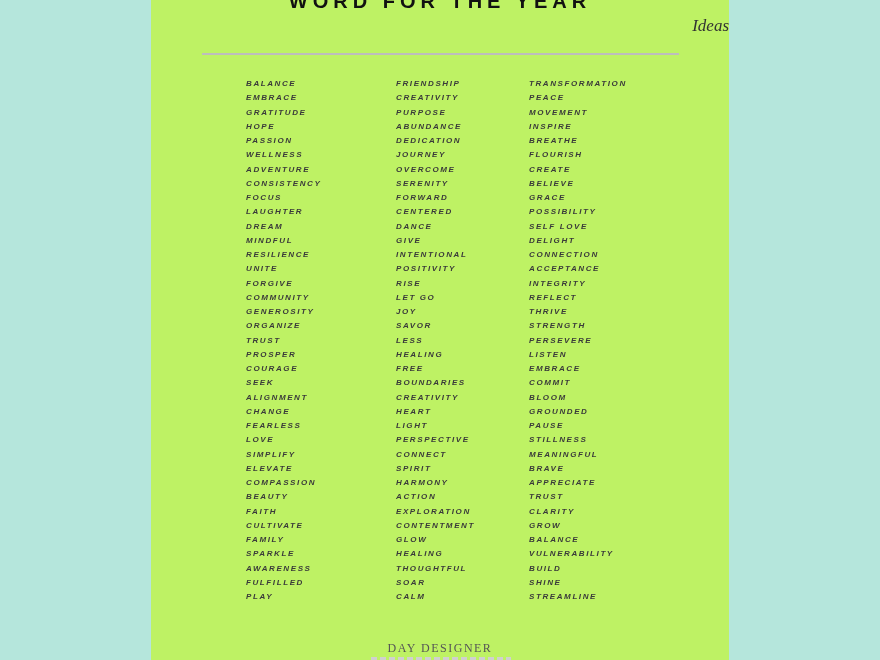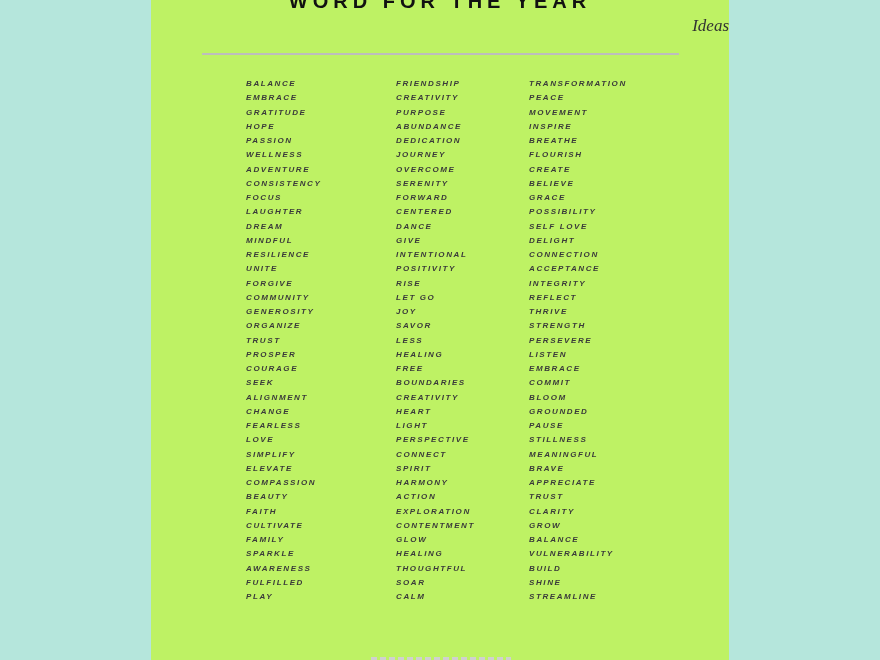--- a/index.html
+++ b/index.html
@@ -212,14 +212,15 @@
       <li>TRUST</li>
       <li>CLARITY</li>
       <li>GROW</li>
       <li>BALANCE</li>
       <li>VULNERABILITY</li>
       <li>BUILD</li>
       <li>SHINE</li>
       <li>STREAMLINE</li>
     </ul>
 
+  <div class="footer">DAY DESIGNER</div>
   <div class="footer-sub"></div>
 </div>
 
 </body></html>

